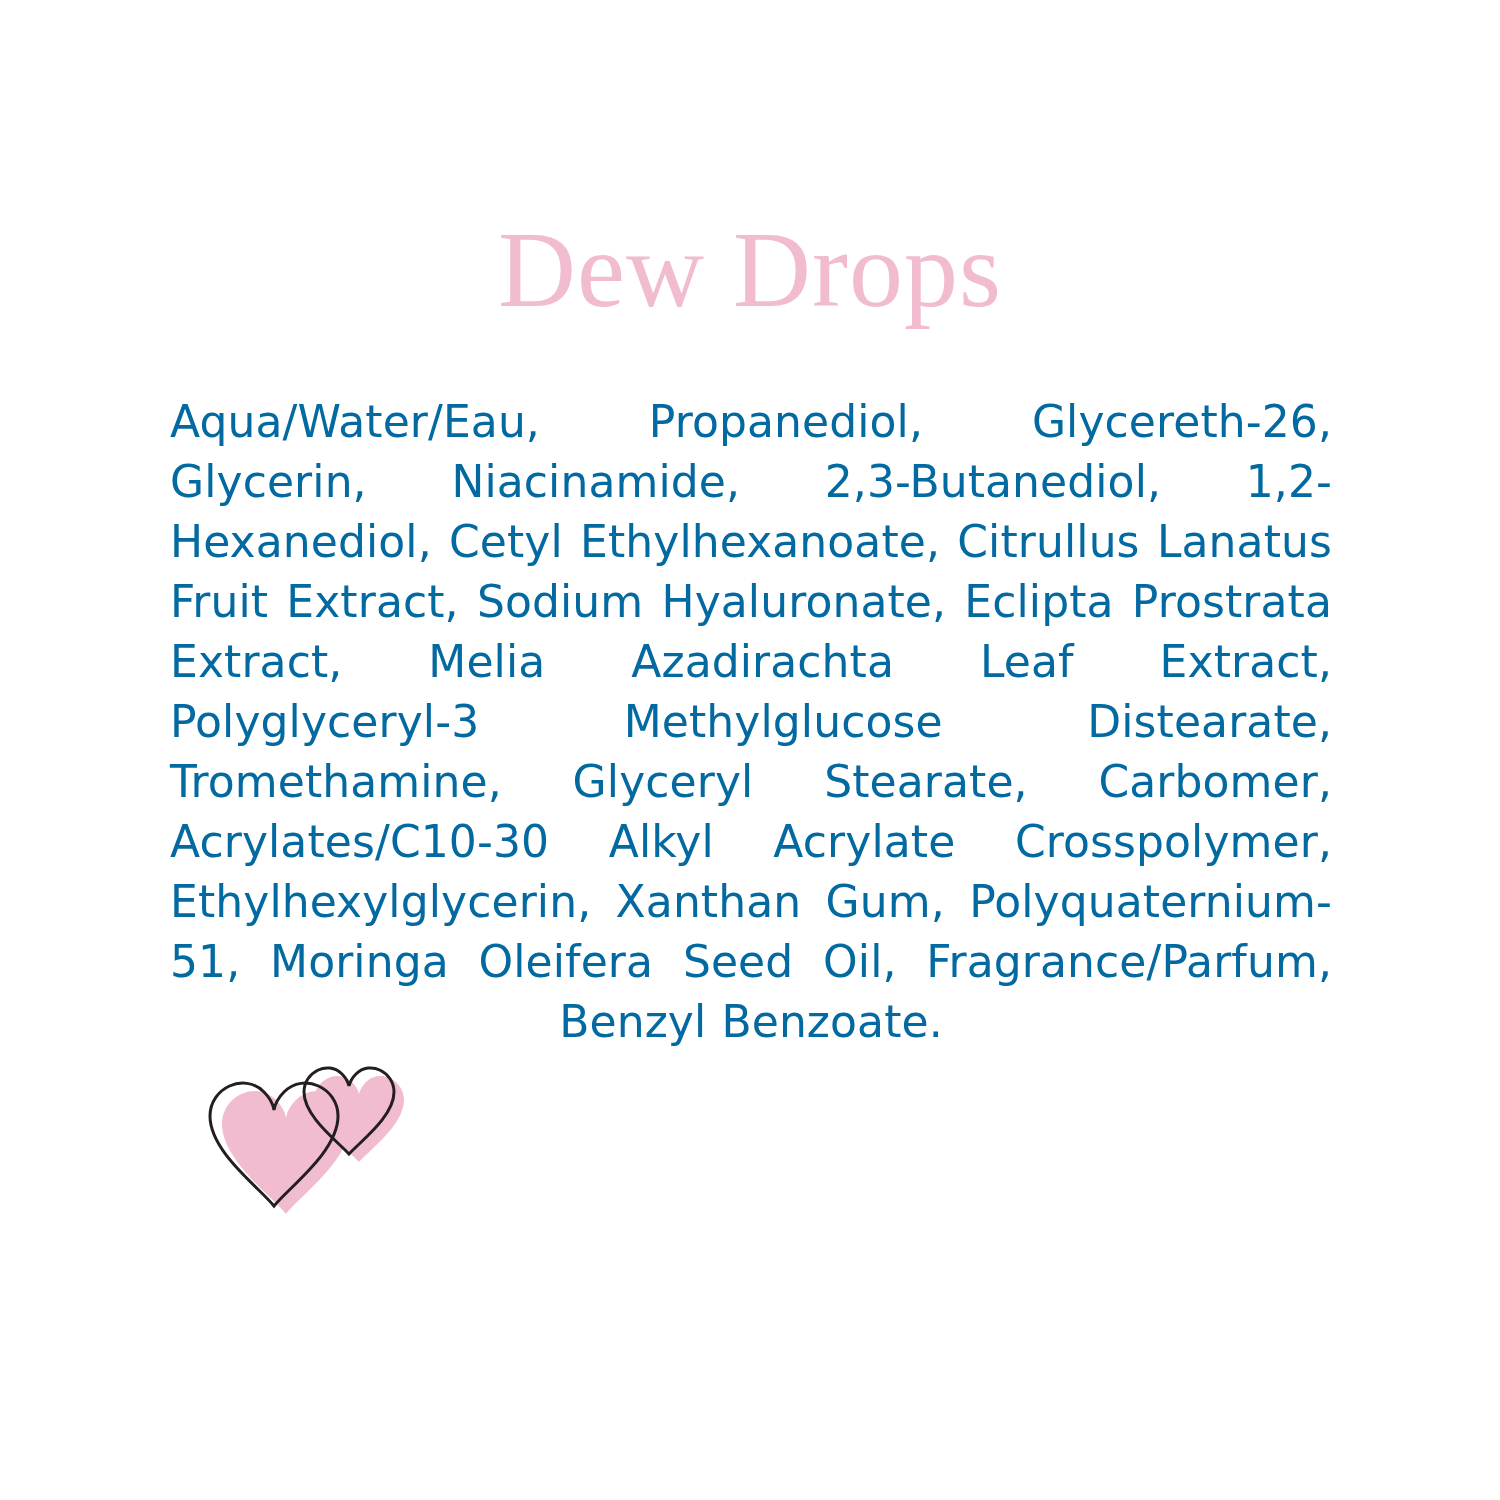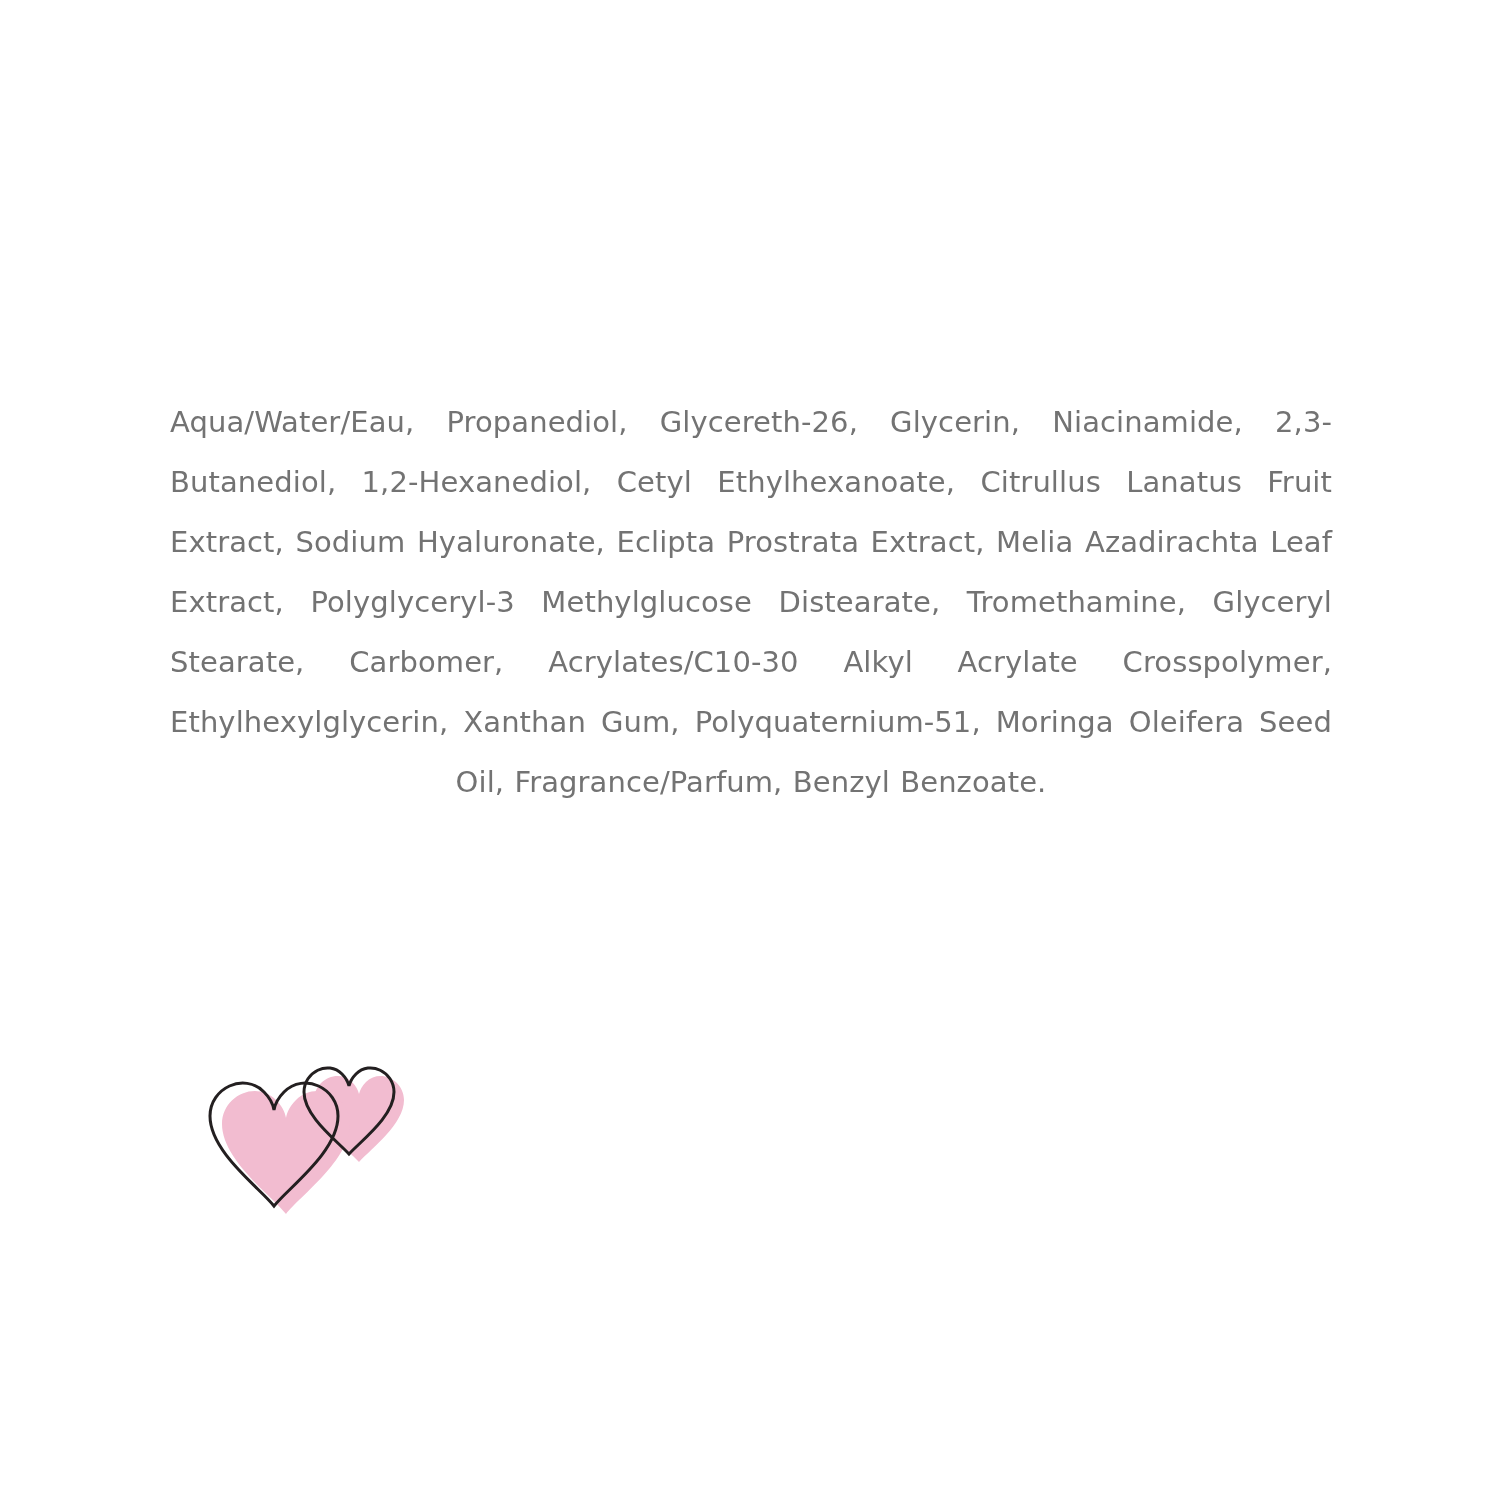--- a/index.html
+++ b/index.html
@@ -33,23 +33,23 @@
     line-height: 1.2;
   }
   .ingredients {
     position: absolute;
     top: 392px;
     left: 170px;
     width: 1162px;
     text-align: justify;
     text-align-last: center;
     font-family: "DejaVu Sans", sans-serif;
-    font-size: 29px;
+    font-size: 44px;
     line-height: 60px;
-    color: #737373;
+    color: #0369a1;
     letter-spacing: 0.1px;
     word-spacing: 1px;
   }
   .hearts {
     position: absolute;
     left: 196px;
     top: 1062px;
     width: 230px;
     height: 190px;
   }
@@ -57,20 +57,21 @@
     display: block;
     width: 230px;
     height: 190px;
   }
 </style>
 </head>
 <body>
 
 <div class="page">
 
+  <div class="title">Dew Drops</div>
 
   <div class="ingredients">Aqua/Water/Eau, Propanediol, Glycereth-26, Glycerin, Niacinamide, 2,3-Butanediol, 1,2-Hexanediol, Cetyl Ethylhexanoate, Citrullus Lanatus Fruit Extract, Sodium Hyaluronate, Eclipta Prostrata Extract, Melia Azadirachta Leaf Extract, Polyglyceryl-3 Methylglucose Distearate, Tromethamine, Glyceryl Stearate, Carbomer, Acrylates/C10-30 Alkyl Acrylate Crosspolymer, Ethylhexylglycerin, Xanthan Gum, Polyquaternium-51, Moringa Oleifera Seed Oil, Fragrance/Parfum, Benzyl Benzoate.</div>
 
   <div class="hearts">
     <svg viewBox="0 0 230 190" xmlns="http://www.w3.org/2000/svg">
 
       <path d="M118 38 C118 18, 142 6, 156 20 C160 24, 162 28, 163 32 C164 28, 166 24, 170 20 C184 6, 208 18, 208 38 C208 62, 176 86, 163 100 C150 86, 118 62, 118 38 Z" fill="#f2bcd0" stroke="none"></path>
 
       <path d="M26 62 C26 34, 60 18, 80 38 C86 44, 89 50, 90 56 C91 50, 94 44, 100 38 C120 18, 154 34, 154 62 C154 98, 104 134, 90 152 C76 134, 26 98, 26 62 Z" fill="#f2bcd0" stroke="none"></path>
 

